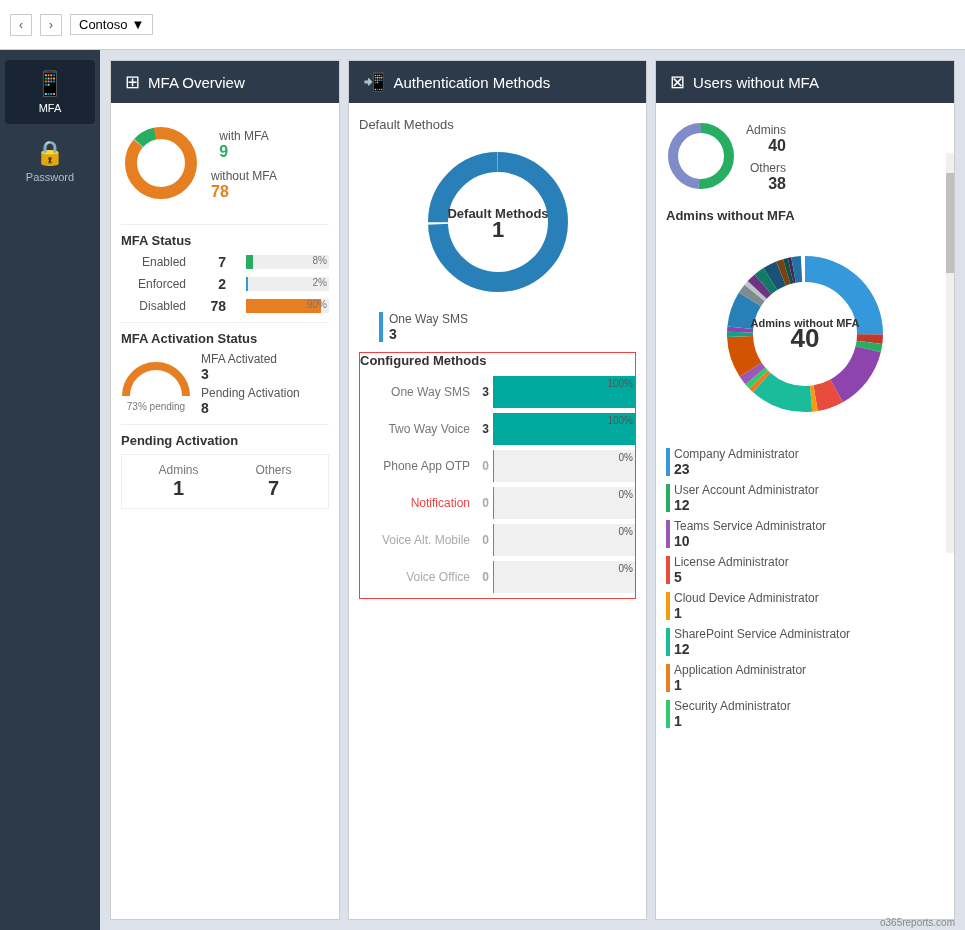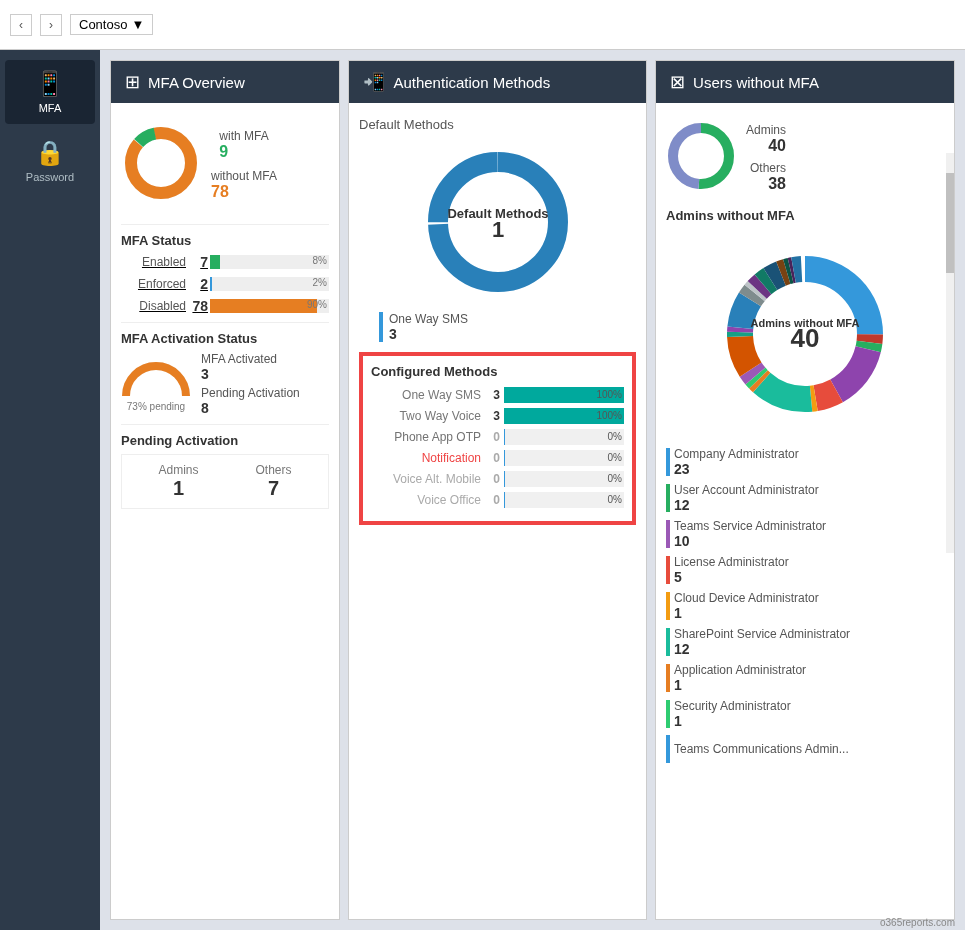--- a/index.html
+++ b/index.html
@@ -33,21 +33,21 @@
     .mfa-panel { width: 230px; flex-shrink: 0; }
 
     
     .overview-donut-row { display: flex; align-items: center; gap: 10px; padding: 10px 0; }
     .legend-item { font-size: 12px; color: #555; }
     .legend-value { font-size: 16px; font-weight: bold; color: #e67e22; }
     .legend-value.green { color: #27ae60; }
 
     
     .section-title { font-size: 13px; font-weight: 600; color: #333; margin: 8px 0 6px; border-top: 1px solid #eee; padding-top: 8px; }
-    .status-row { display: flex; align-items: center; margin-bottom: 6px; gap: 2px; text-decoration: underline; }
+    .status-row { display: flex; align-items: center; margin-bottom: 6px; gap: 20px; }
     .status-label { width: 65px; text-align: right; font-size: 12px; color: #555; }
     .status-num { width: 20px; text-align: right; font-size: 14px; font-weight: bold; color: #333; }
     .bar-wrap { flex: 1; height: 14px; background: #eee; position: relative; }
     .bar-fill { height: 100%; }
     .bar-pct { position: absolute; right: 0; top: 0; font-size: 10px; color: #777; padding-right: 2px; }
     .bar-green { background: #27ae60; }
     .bar-blue { background: #3498db; }
     .bar-orange { background: #e67e22; }
 
     
@@ -67,26 +67,26 @@
 
     
     .default-methods-label { font-size: 13px; color: #555; margin: 4px 0 8px; }
     .donut-center { display: flex; justify-content: center; align-items: center; margin: 10px 0; }
     .sms-bar-row { display: flex; align-items: center; gap: 6px; margin-top: 8px; padding-left: 20px; }
     .sms-indicator { width: 4px; height: 30px; background: #3498db; }
     .sms-label { font-size: 12px; color: #555; }
     .sms-val { font-size: 14px; font-weight: bold; color: #333; }
 
     
-    .configured-section { border: 4px solid #ef4444; margin-top: 10px; padding: 8px; }
+    .configured-section { border: 1px solid #ef4444; margin-top: 10px; padding: 0; }
     .configured-title { font-size: 13px; font-weight: 600; color: #333; margin-bottom: 8px; }
     .method-row { display: flex; align-items: center; margin-bottom: 5px; gap: 4px; }
     .method-label { width: 110px; text-align: right; font-size: 12px; color: #777; }
     .method-val { width: 15px; text-align: right; font-size: 12px; color: #333; font-weight: bold; }
-    .method-bar-wrap { flex: 1; height: 16px; background: #f0f0f0; position: relative; }
+    .method-bar-wrap { flex: 1; height: 32px; background: #f0f0f0; position: relative; }
     .method-bar-fill { height: 100%; background: #00a99d; }
     .method-bar-pct { position: absolute; right: 2px; top: 0; font-size: 10px; color: #555; line-height: 16px; }
 
     
     .users-panel { width: 300px; flex-shrink: 0; }
     .users-overview-row { display: flex; align-items: center; gap: 10px; padding: 8px 0; }
     .users-legend { display: flex; flex-direction: column; gap: 6px; }
     .users-legend-item { font-size: 12px; color: #555; text-align: right; }
     .users-legend-val { font-size: 16px; font-weight: bold; color: #333; }
 
@@ -431,26 +431,20 @@
               <div class="role-val">1</div>
             </div>
           </div>
           <div class="role-item">
             <div class="role-indicator" style="background:#2ecc71;"></div>
             <div class="role-info">
               <div class="role-name">Security Administrator</div>
               <div class="role-val">1</div>
             </div>
           </div>
-          <div class="role-item">
-            <div class="role-indicator" style="background:#3498db;"></div>
-            <div class="role-info">
-              <div class="role-name">Teams Communications Admin...</div>
-            </div>
-          </div>
         </div>
 
         <div style="position:absolute;right:0;top:50px;width:8px;height:400px;background:#f0f0f0;">
           <div style="width:100%;height:100px;background:#c0c0c0;margin-top:20px;"></div>
         </div>
       </div>
     </div>
 
   </div>
 </div>

